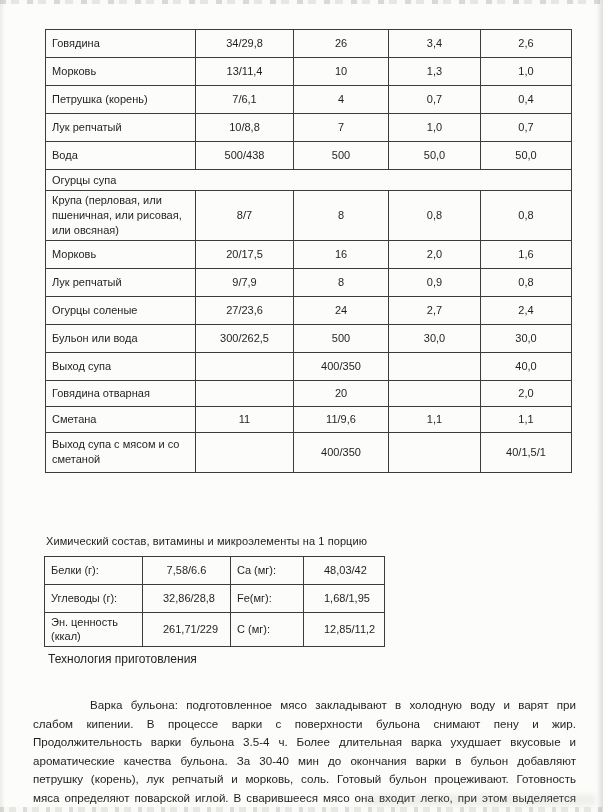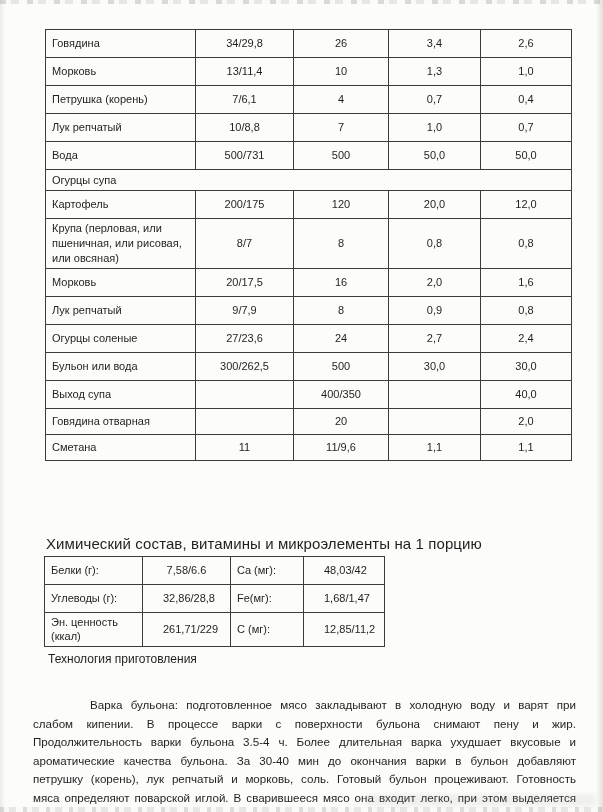--- a/index.html
+++ b/index.html
@@ -54,21 +54,21 @@
   .main td.val  { text-align:center; }
   .main tr { height:28px; }
   .main tr.h21 { height:21px; }
   .main tr.h55 { height:46px; }
   .main tr.h40 { height:40px; }
   .main tr.h26 { height:26px; }
 
   
   .caption {
     position:absolute; left:46px; top:535px;
-    font-size:15px; letter-spacing:.1px;
+    font-size:11px; letter-spacing:.1px;
   }
 
   
   .chem { left:44px; top:556px; width:340px; border:1.6px solid #2e2e2e; }
   .chem td {
     border:1.3px solid #3c3c3c;
     font-size:11px; line-height:1.3;
     padding:2px 20px;
     vertical-align:middle;
     margin-left:12px;
@@ -126,34 +126,27 @@
     </tr>
     <tr>
       <td class="name">Лук репчатый</td>
       <td class="val">10/8,8</td>
       <td class="val">7</td>
       <td class="val">1,0</td>
       <td class="val">0,7</td>
     </tr>
     <tr>
       <td class="name">Вода</td>
-      <td class="val">500/731</td>
+      <td class="val">500/438</td>
       <td class="val">500</td>
       <td class="val">50,0</td>
       <td class="val">50,0</td>
     </tr>
     <tr class="h21">
       <td class="name" colspan="5">Огурцы супа</td>
-    </tr>
-    <tr>
-      <td class="name">Картофель</td>
-      <td class="val">200/175</td>
-      <td class="val">120</td>
-      <td class="val">20,0</td>
-      <td class="val">12,0</td>
     </tr>
     <tr class="h55">
       <td class="name">Крупа (перловая, или пшеничная, или рисовая, или овсяная)</td>
       <td class="val">8/7</td>
       <td class="val">8</td>
       <td class="val">0,8</td>
       <td class="val">0,8</td>
     </tr>
     <tr>
       <td class="name">Морковь</td>
@@ -196,20 +189,27 @@
       <td class="val">20</td>
       <td class="val"></td>
       <td class="val">2,0</td>
     </tr>
     <tr class="h26">
       <td class="name">Сметана</td>
       <td class="val">11</td>
       <td class="val">11/9,6</td>
       <td class="val">1,1</td>
       <td class="val">1,1</td>
+    </tr>
+    <tr class="h40">
+      <td class="name">Выход супа с мясом и со сметаной</td>
+      <td class="val"></td>
+      <td class="val">400/350</td>
+      <td class="val"></td>
+      <td class="val">40/1,5/1</td>
     </tr>
   </tbody>
 </table>
 
 <div class="caption">Химический состав, витамины и микроэлементы на 1 порцию</div>
 
 <table class="chem">
   <colgroup>
     <col style="width:98px">
       <col style="width:88px">
@@ -220,21 +220,21 @@
     <tr>
       <td class="lbl">Белки (г):</td>
       <td class="val">7,58/6.6</td>
       <td class="lbl">Ca (мг):</td>
       <td class="val">48,03/42</td>
     </tr>
     <tr>
       <td class="lbl">Углеводы (г):</td>
       <td class="val">32,86/28,8</td>
       <td class="lbl">Fe(мг):</td>
-      <td class="val">1,68/1,47</td>
+      <td class="val">1,68/1,95</td>
     </tr>
     <tr>
       <td class="lbl">Эн. ценность (ккал)</td>
       <td class="val">261,71/229</td>
       <td class="lbl">C (мг):</td>
       <td class="val">12,85/11,2</td>
     </tr>
   </tbody>
 </table>
 

